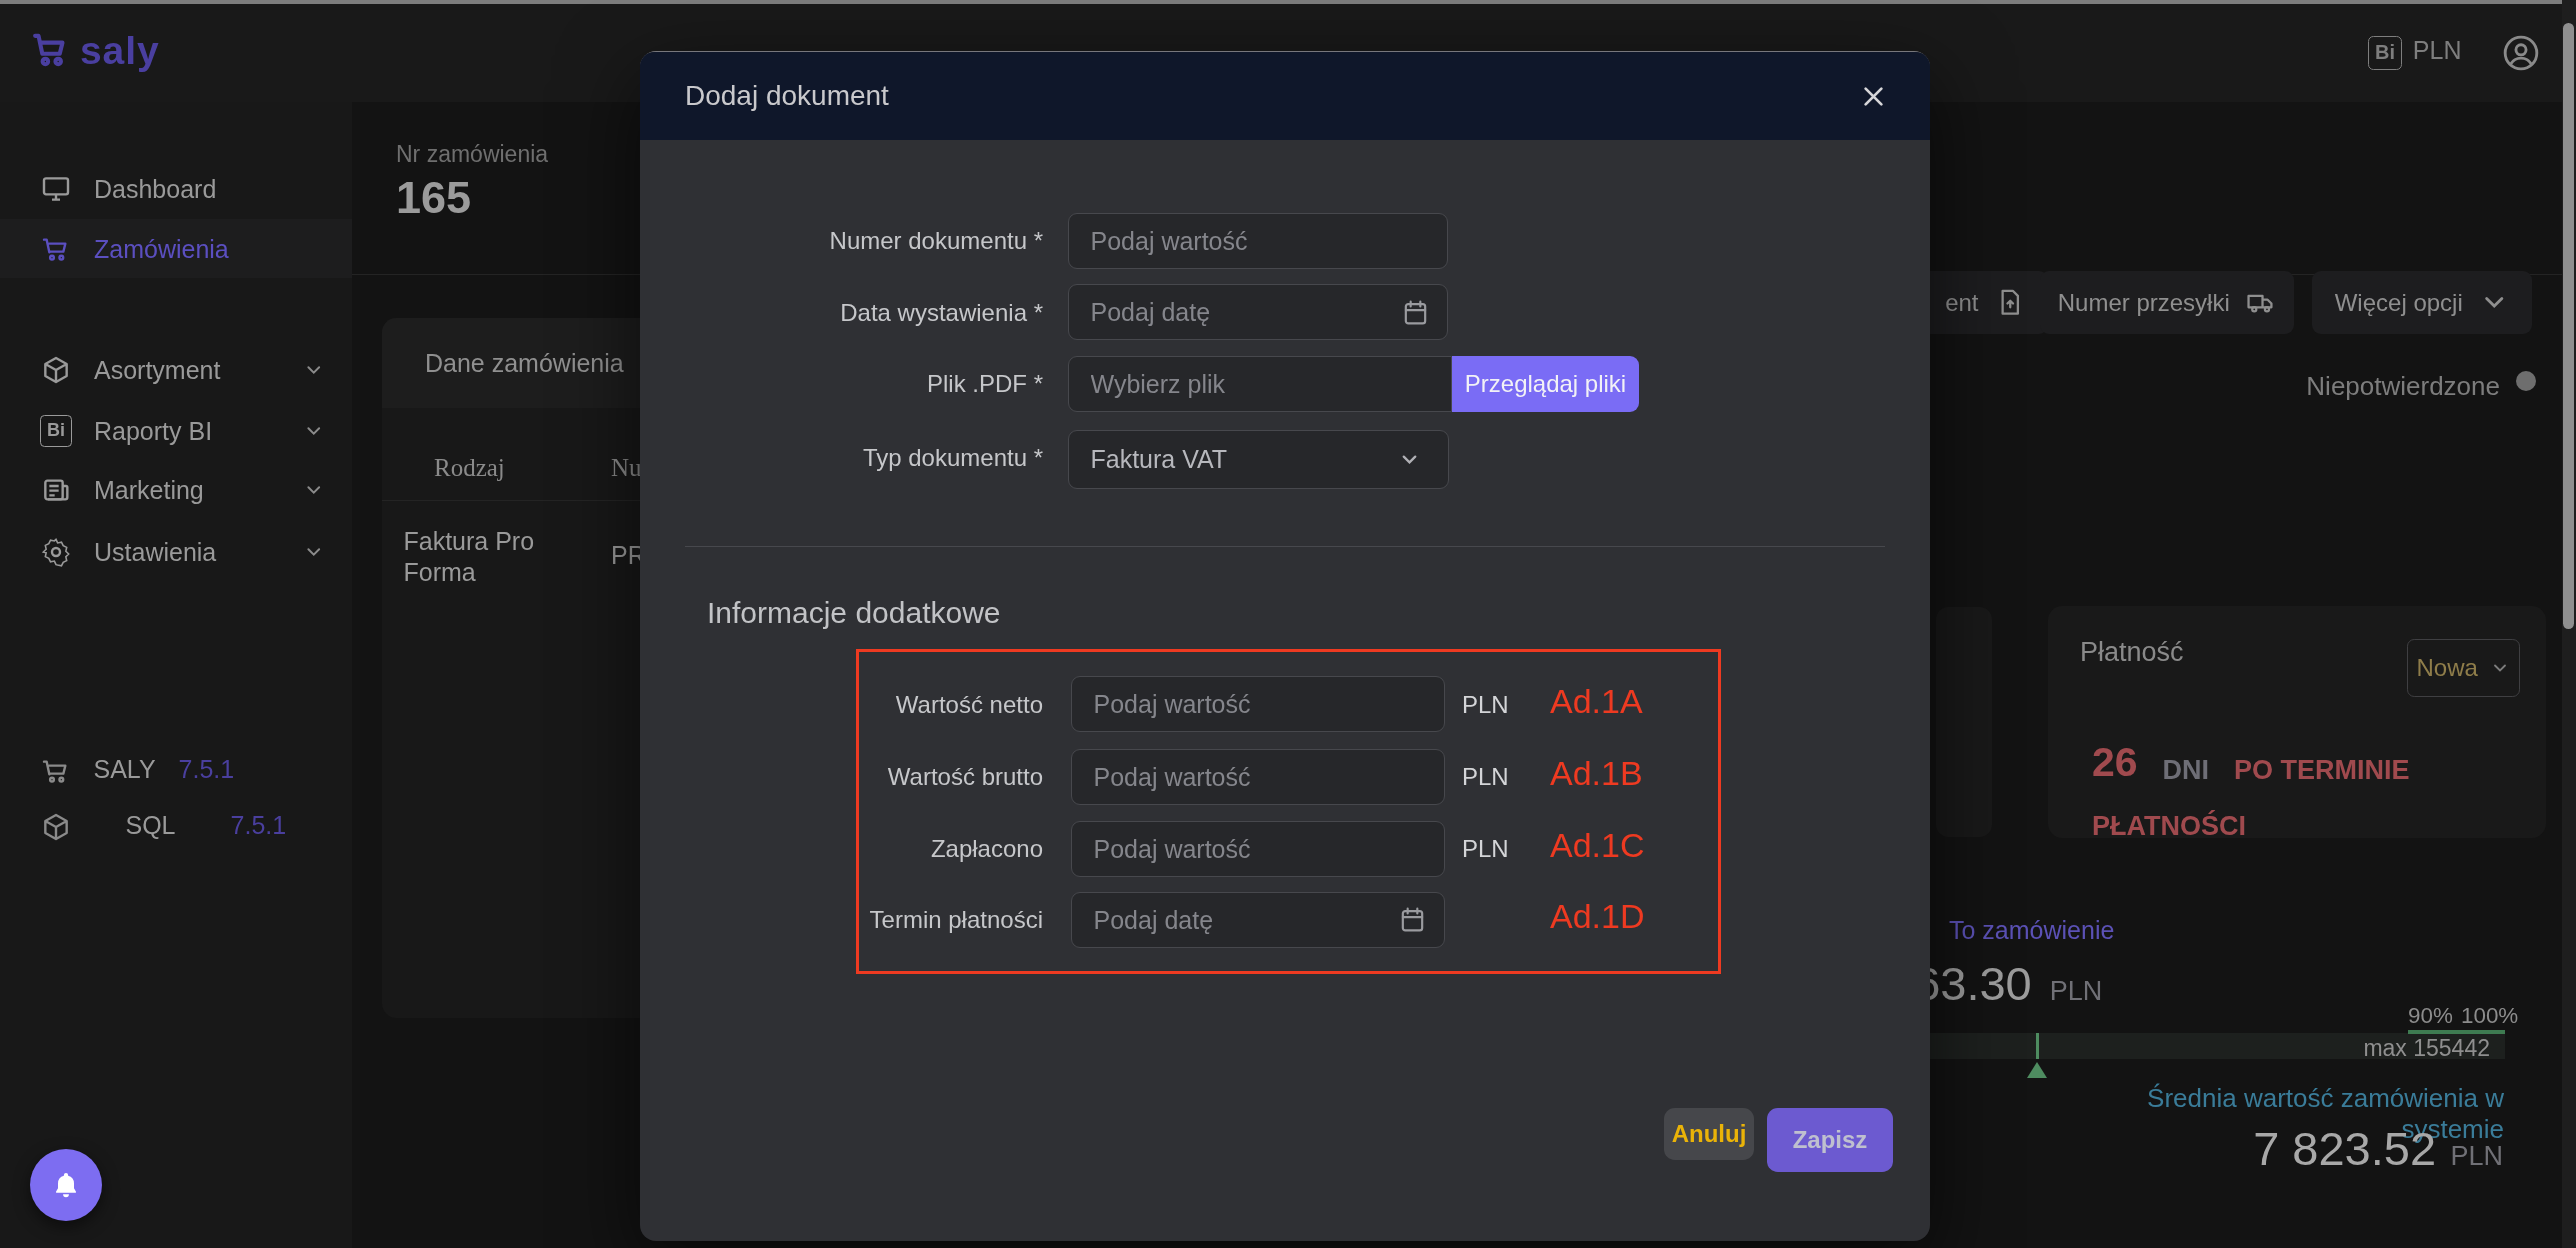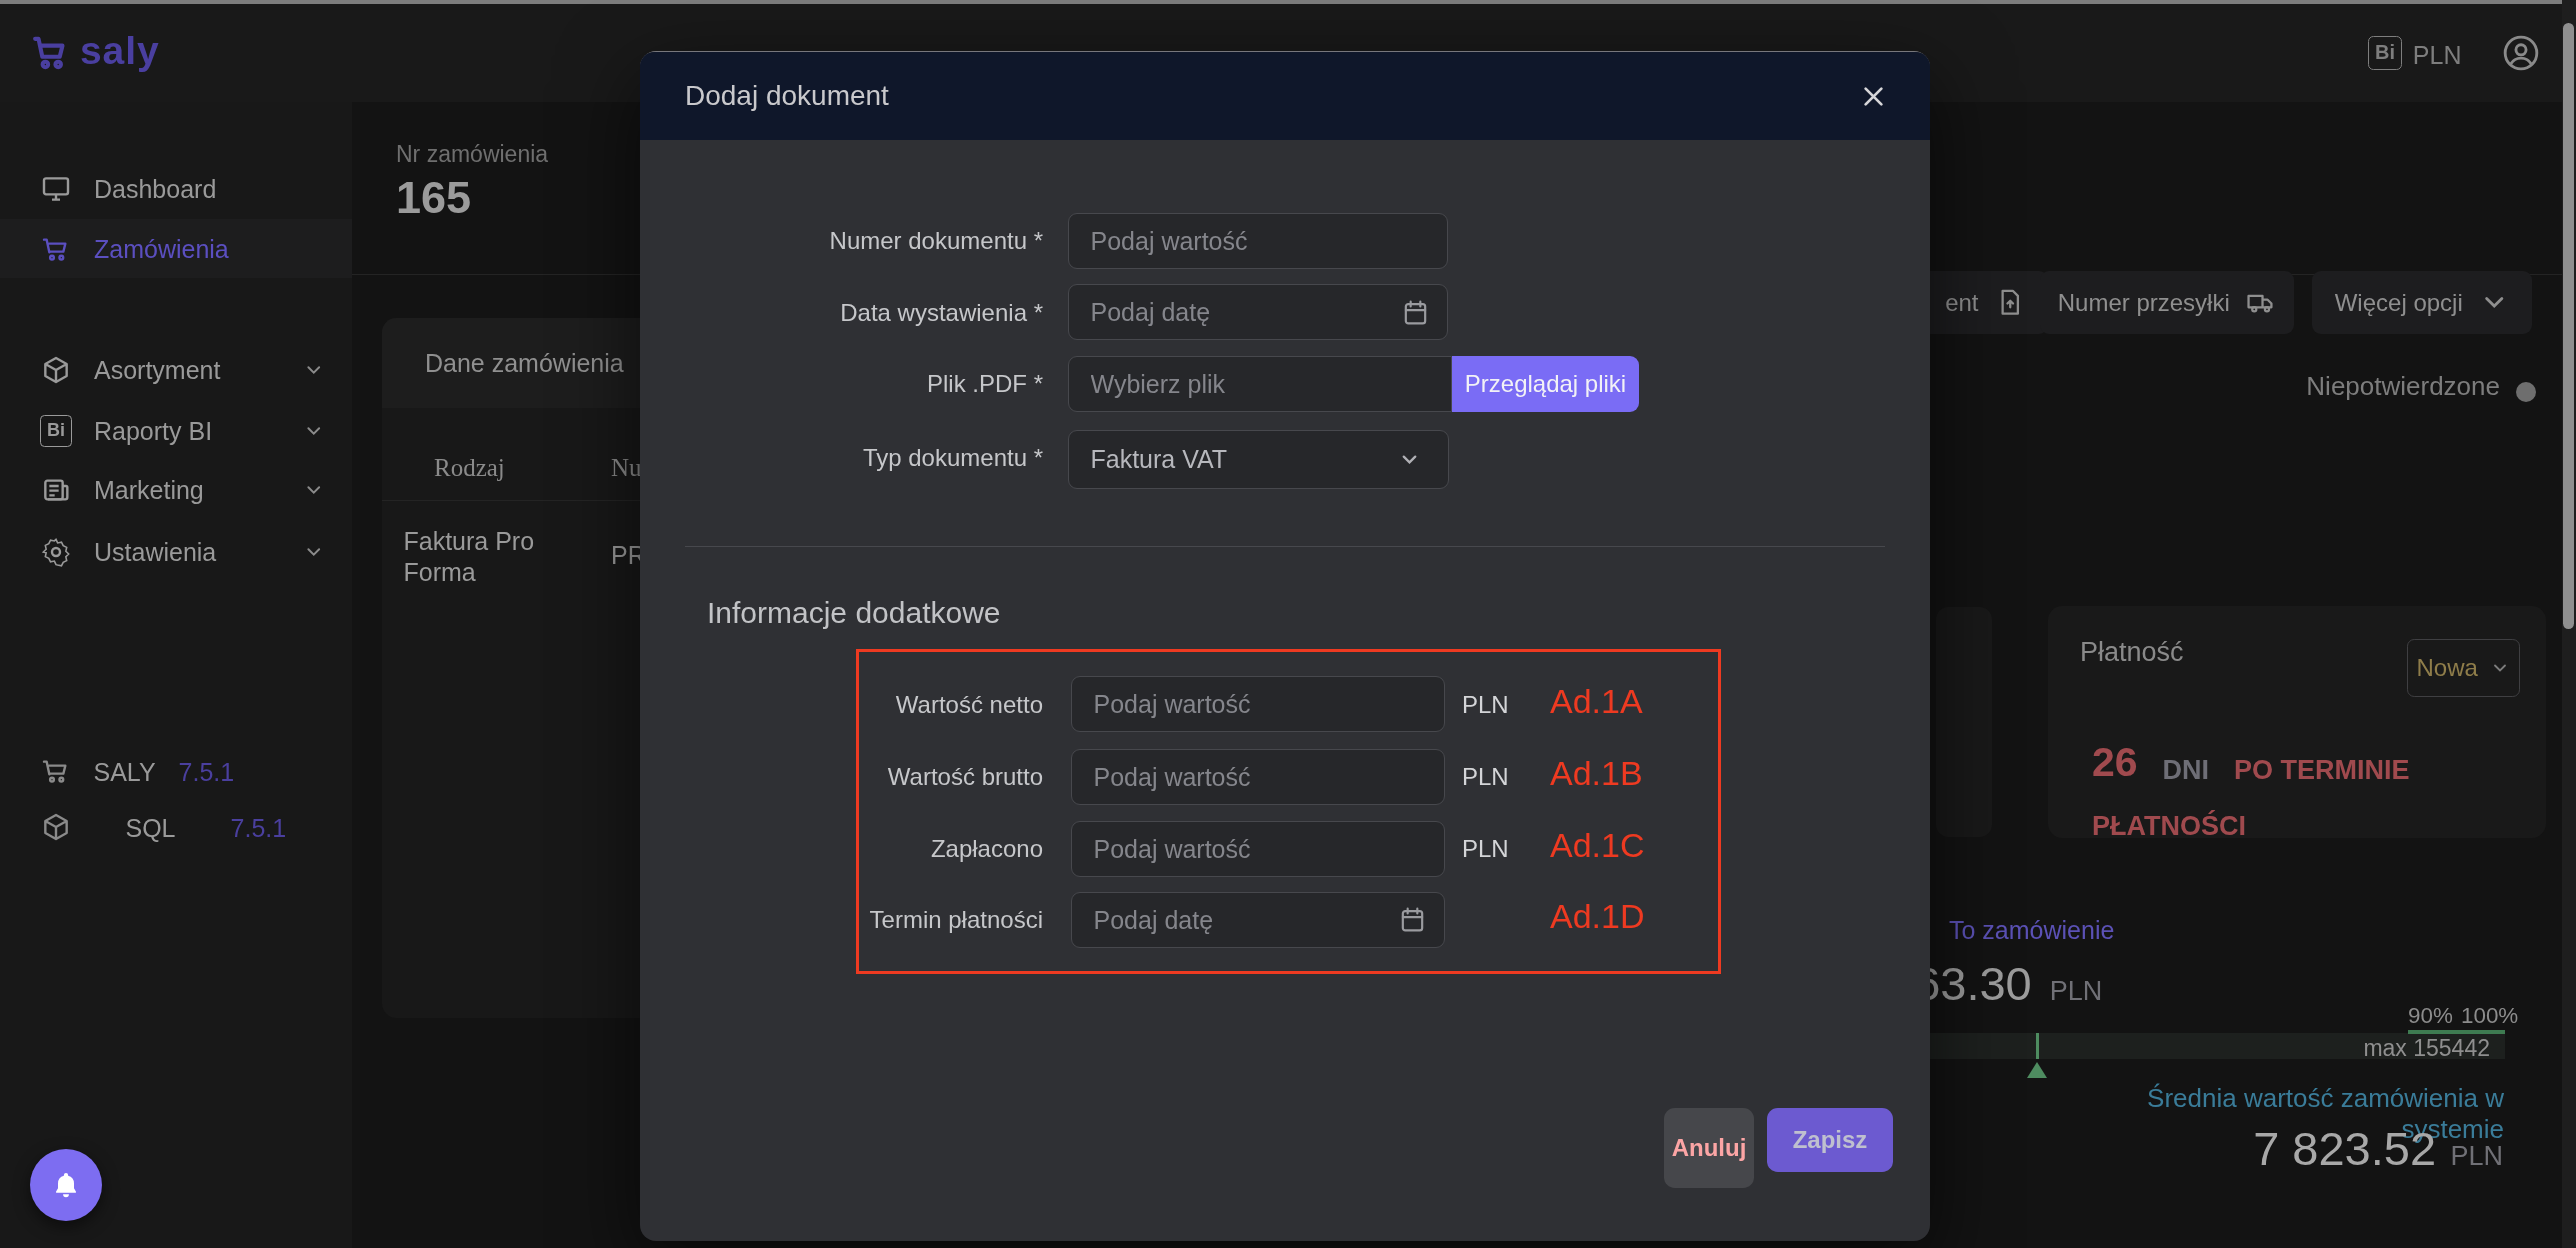--- a/index.html
+++ b/index.html
@@ -1,19 +1,19 @@
 <!DOCTYPE html>
 <html style="font-size:14.4px"><head>
 <meta charset="utf-8">
 <style>
   html,body{margin:0;padding:0;background:#0e0e0e;}
   body{width:2576px;height:1249px;position:relative;overflow:hidden;
        font-family:"Liberation Sans",sans-serif;-webkit-font-smoothing:antialiased;}
   .abs{position:absolute;}
-  .row{display:flex;align-items:flex-end;}
+  .row{display:flex;align-items:flex-start;}
   
   #page{position:absolute;inset:0;background:#141414;}
   #topstrip{left:0;top:0;width:2576px;height:3.6px;background:#7d7d7d;}
   #topbar{left:0;top:3.6px;width:2576px;height:99px;background:#191919;}
   #sidebar{left:0;top:102px;width:352px;height:1146px;background:#181818;}
   #content{left:352px;top:102px;width:2224px;height:1146px;background:#131313;}
   .logo-text{font-size:39px;font-weight:bold;color:#4a3fa0;letter-spacing:0.9px;}
   .side-item{position:absolute;left:0;width:352px;height:59px;color:#9a9a9a;font-size:25px;}
   .side-item .ic{position:absolute;left:40px;top:50%;transform:translateY(-50%);width:32px;height:32px;}
   .side-item .lb{position:absolute;left:94px;top:50%;transform:translateY(-50%);}
@@ -70,21 +70,21 @@
   .sel .chev{position:absolute;right:27px;width:23px;height:23px;color:#b0b0b5;}
   .browse-btn{position:absolute;background:#7a6cf5;border-radius:0 9px 9px 0;color:#f2f2f6;
               font-size:24px;font-weight:500;display:flex;align-items:center;justify-content:center;}
   .mod-divider{position:absolute;height:0.9px;background:#55565a;opacity:.65;}
   .sec-heading{position:absolute;color:#c2c3c6;font-size:30px;font-weight:500;}
   #anno-box{position:absolute;border:3.6px solid #ee3a21;}
   .pln-suffix{position:absolute;color:#d4d5d8;font-size:24px;}
   .anno{position:absolute;color:#ee3a21;font-size:34px;}
   .btn{position:absolute;border-radius:10.8px;display:flex;align-items:center;justify-content:center;
        font-size:24px;font-weight:bold;cursor:pointer;}
-  #btn-cancel{left:1024px;top:1056px;width:90px;height:80px;background:#46474b;color:#fca5a5;}
+  #btn-cancel{left:1024px;top:1056px;width:90px;height:52px;background:#46474b;color:#eab308;}
   #btn-save{left:1127px;top:1056px;width:126px;height:64px;background:#6c5ad0;color:#bfc0cf;}
   .tri-up{width:0;height:0;border-left:10.8px solid transparent;border-right:10.8px solid transparent;
           border-bottom:16px solid #4e8c60;}
   svg{display:block;}
 </style>
 </head>
 <body>
 
 <div id="page">
   <div class="abs" id="topstrip"></div>

